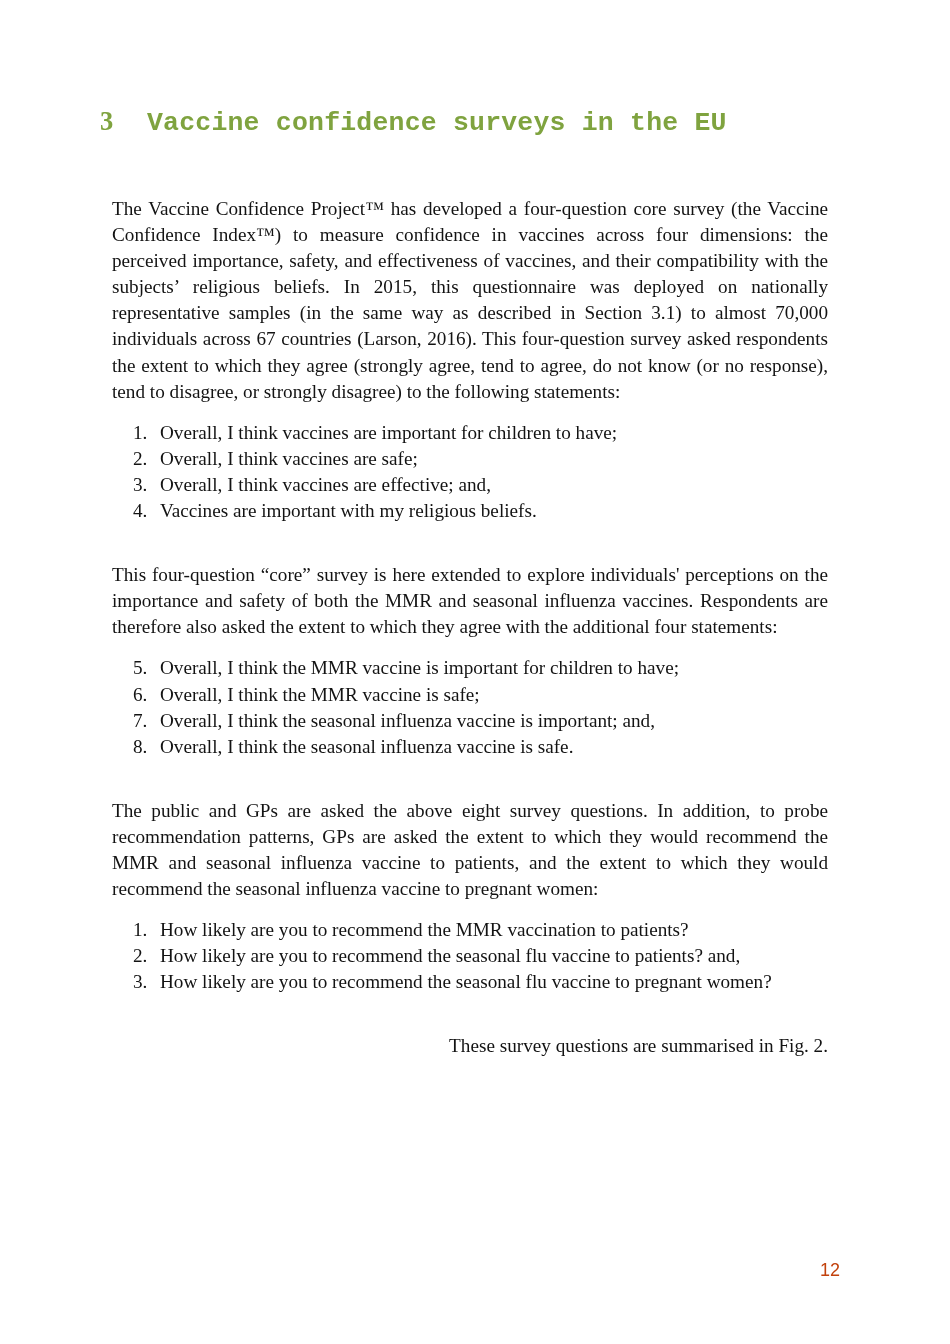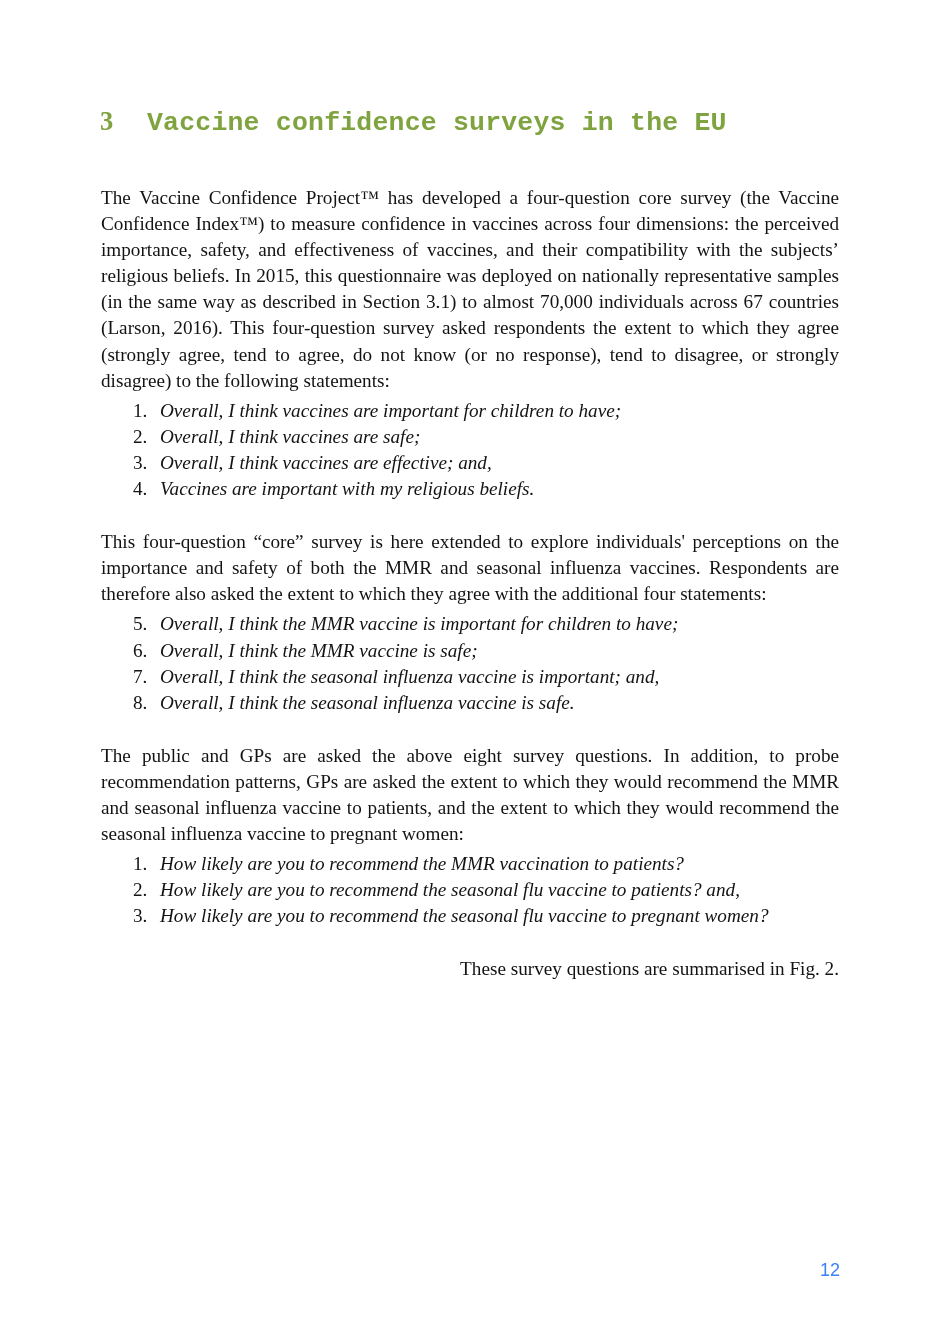--- a/index.html
+++ b/index.html
@@ -54,21 +54,21 @@
     display: inline-block;
     font-family: Liberation Mono, monospace;
   }
 
   
   p.body {
     font-size: 19.2px;
     line-height: 26.1px;
     text-align: justify;
     text-justify: inter-word;
-    margin: 1px;
+    margin: 12px;
     color: #131313;
     -webkit-hyphens: none;
     hyphens: none;
   }
   p.body.last-ragged {
     text-align: right;
   }
 
   .gap-after-heading { height: 44px; }
   .gap-para { height: 26px; }
@@ -91,34 +91,33 @@
   }
   ol.numlist li .li-num {
     position: absolute;
     left: 33px;
     top: 0;
     width: 26px;
     text-align: left;
   }
   ol.numlist li .li-text {
     display: inline;
-    font-style: italic;
   }
 
   
   .page-number {
     position: absolute;
     left: 0;
     top: 1259px;
     width: 840px;
     text-align: right;
     font-family: "Liberation Sans", "DejaVu Sans", sans-serif;
     font-size: 18px;
     line-height: 22px;
-    color: #3b82f6;
+    color: #c2410c;
   }
 </style>
 </head>
 <body>
 
 <div class="page">
 
   <div class="content">
 
     <h1 class="section-heading">

